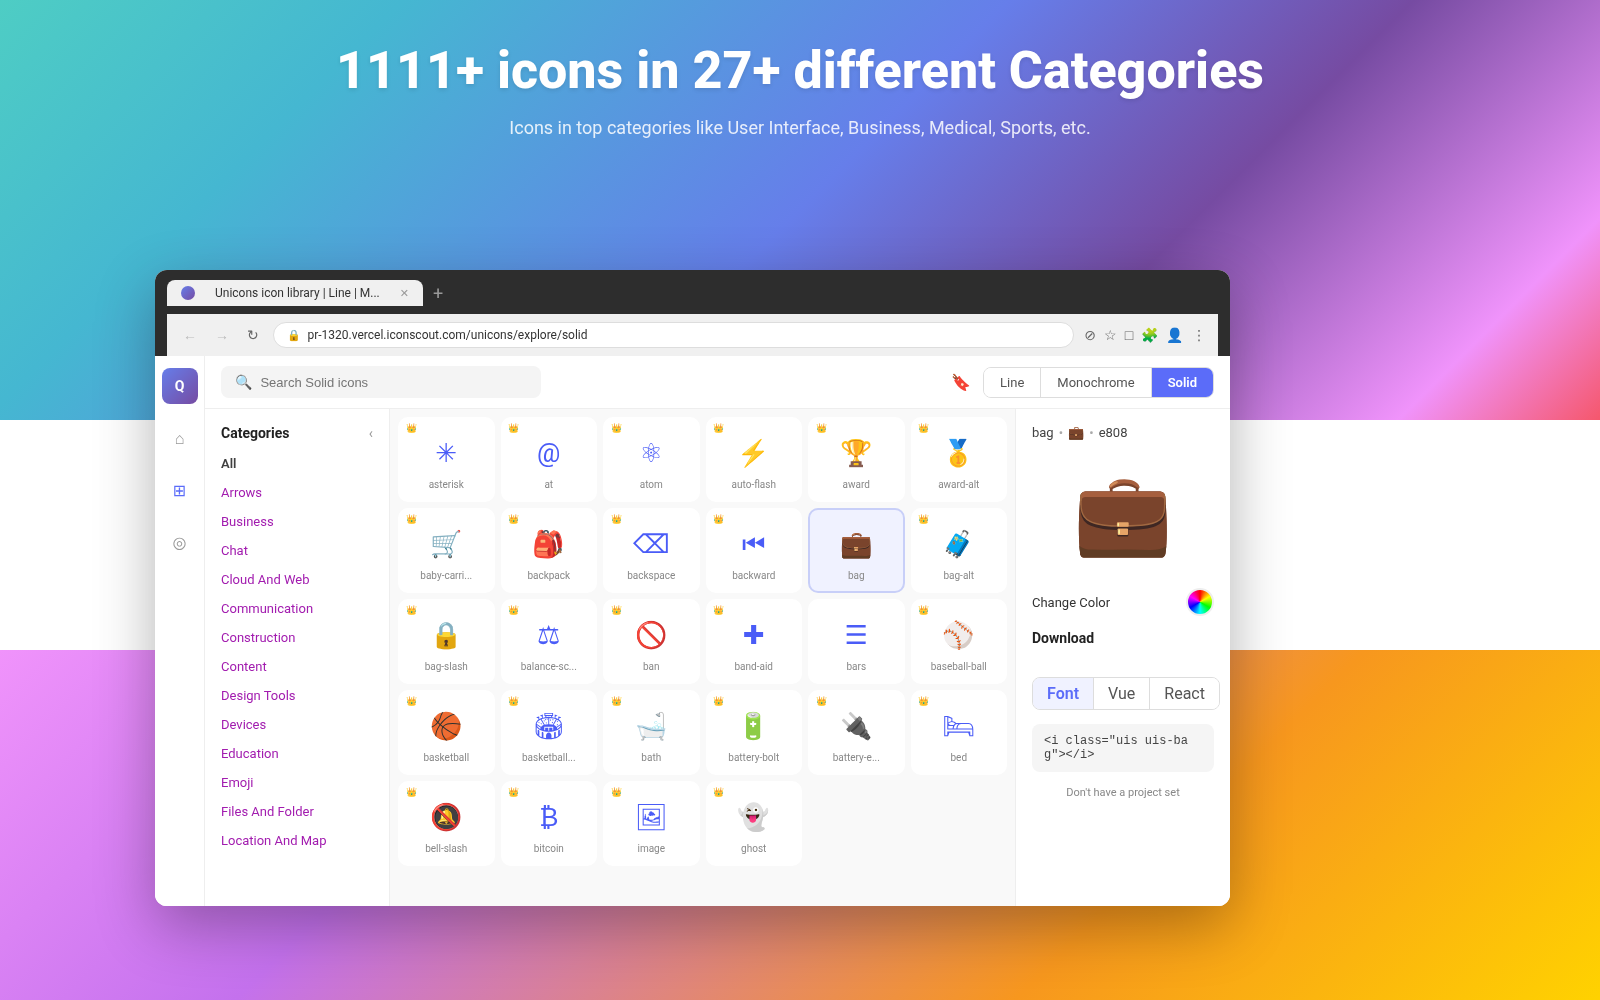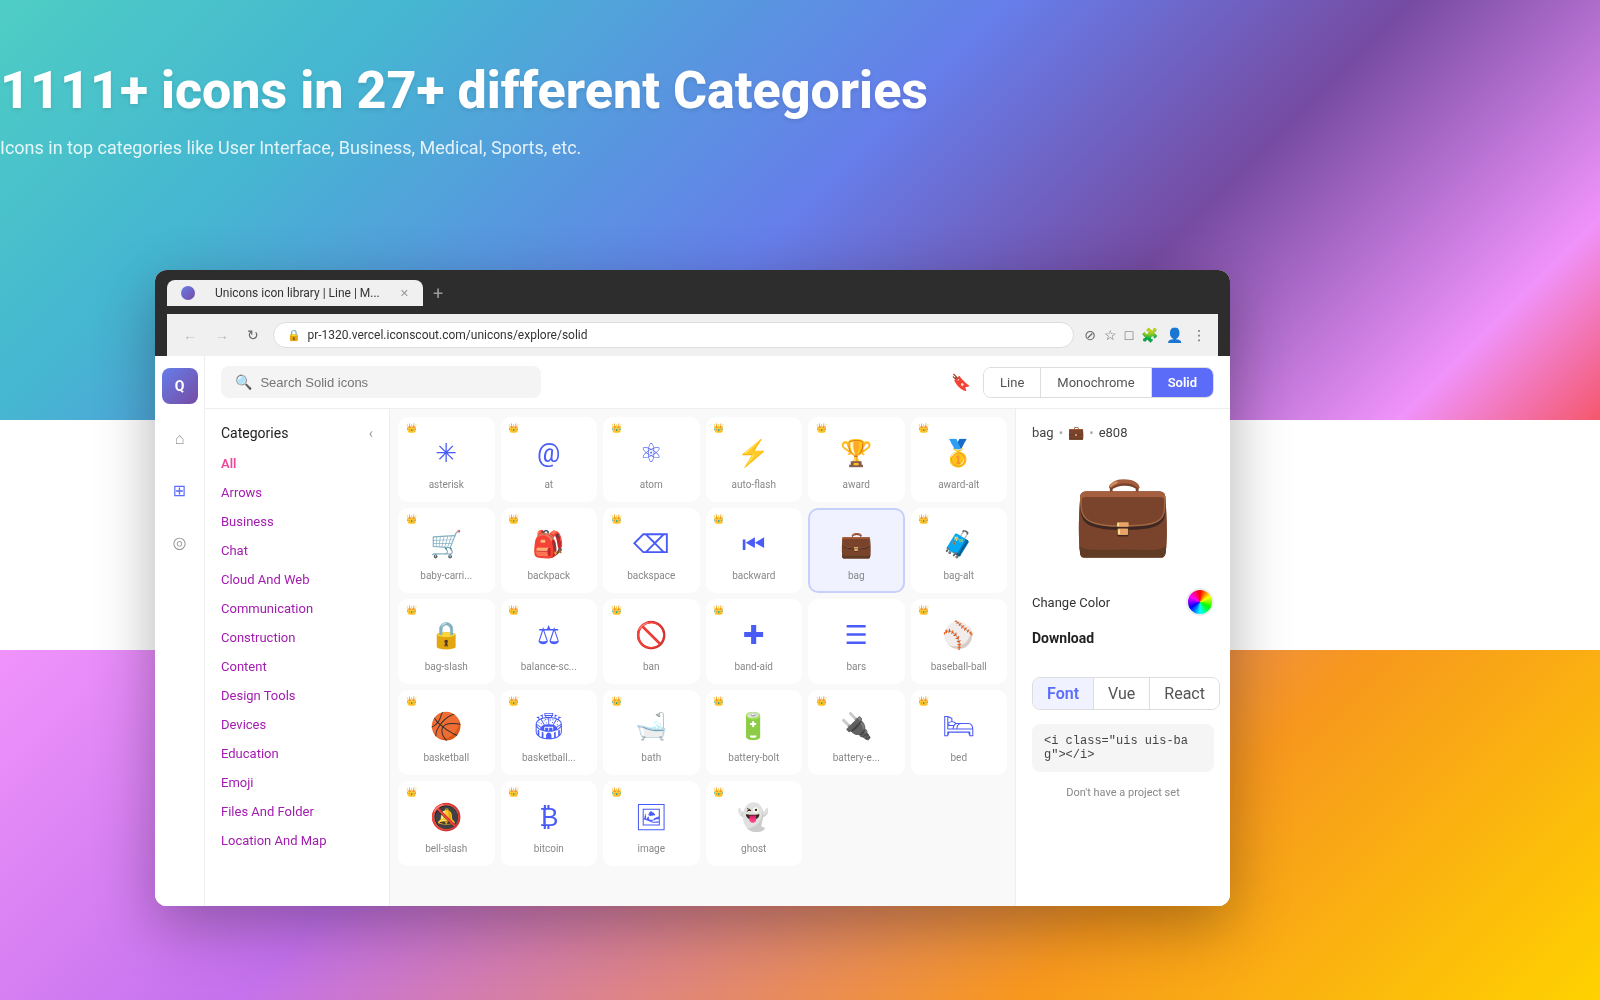--- a/index.html
+++ b/index.html
@@ -15,21 +15,22 @@
     .hero-bg {
       position: absolute;
       top: 0; left: 0; right: 0;
       height: 420px;
       background: linear-gradient(135deg, #4ecdc4 0%, #45b7d1 20%, #667eea 50%, #764ba2 70%, #f093fb 90%, #f5576c 100%);
       z-index: 0;
     }
     .hero-content {
       position: relative;
       z-index: 1;
-      padding-top: 60px;
+      text-align: center;
+      padding-top: 40px;
     }
     .hero-title {
       font-size: 52px;
       font-weight: 800;
       color: white;
       margin-bottom: 16px;
       text-shadow: 0 2px 4px rgba(0,0,0,0.1);
     }
     .hero-subtitle {
       font-size: 18px;
@@ -174,36 +175,36 @@
       padding: 12px 0;
     }
     .categories-header {
       display: flex;
       align-items: center;
       justify-content: space-between;
       padding: 4px 16px 8px;
     }
     .categories-title {
       font-size: 14px;
-      font-weight: 400;
+      font-weight: 700;
       color: #222;
     }
     .collapse-btn {
       color: #999;
       cursor: pointer;
       font-size: 14px;
     }
     .category-item {
       padding: 7px 16px;
       font-size: 13px;
       color: #a21caf;
       cursor: pointer;
       transition: background 0.15s;
     }
-    .category-item.active { color: #ec4899; font-weight: 600; }
+    .category-item.active { color: #404040; font-weight: 600; }
 
     
     .icons-area {
       flex: 1;
       overflow-y: auto;
       padding: 8px;
       background: #f9f9f9;
     }
     .icons-grid {
       display: grid;

